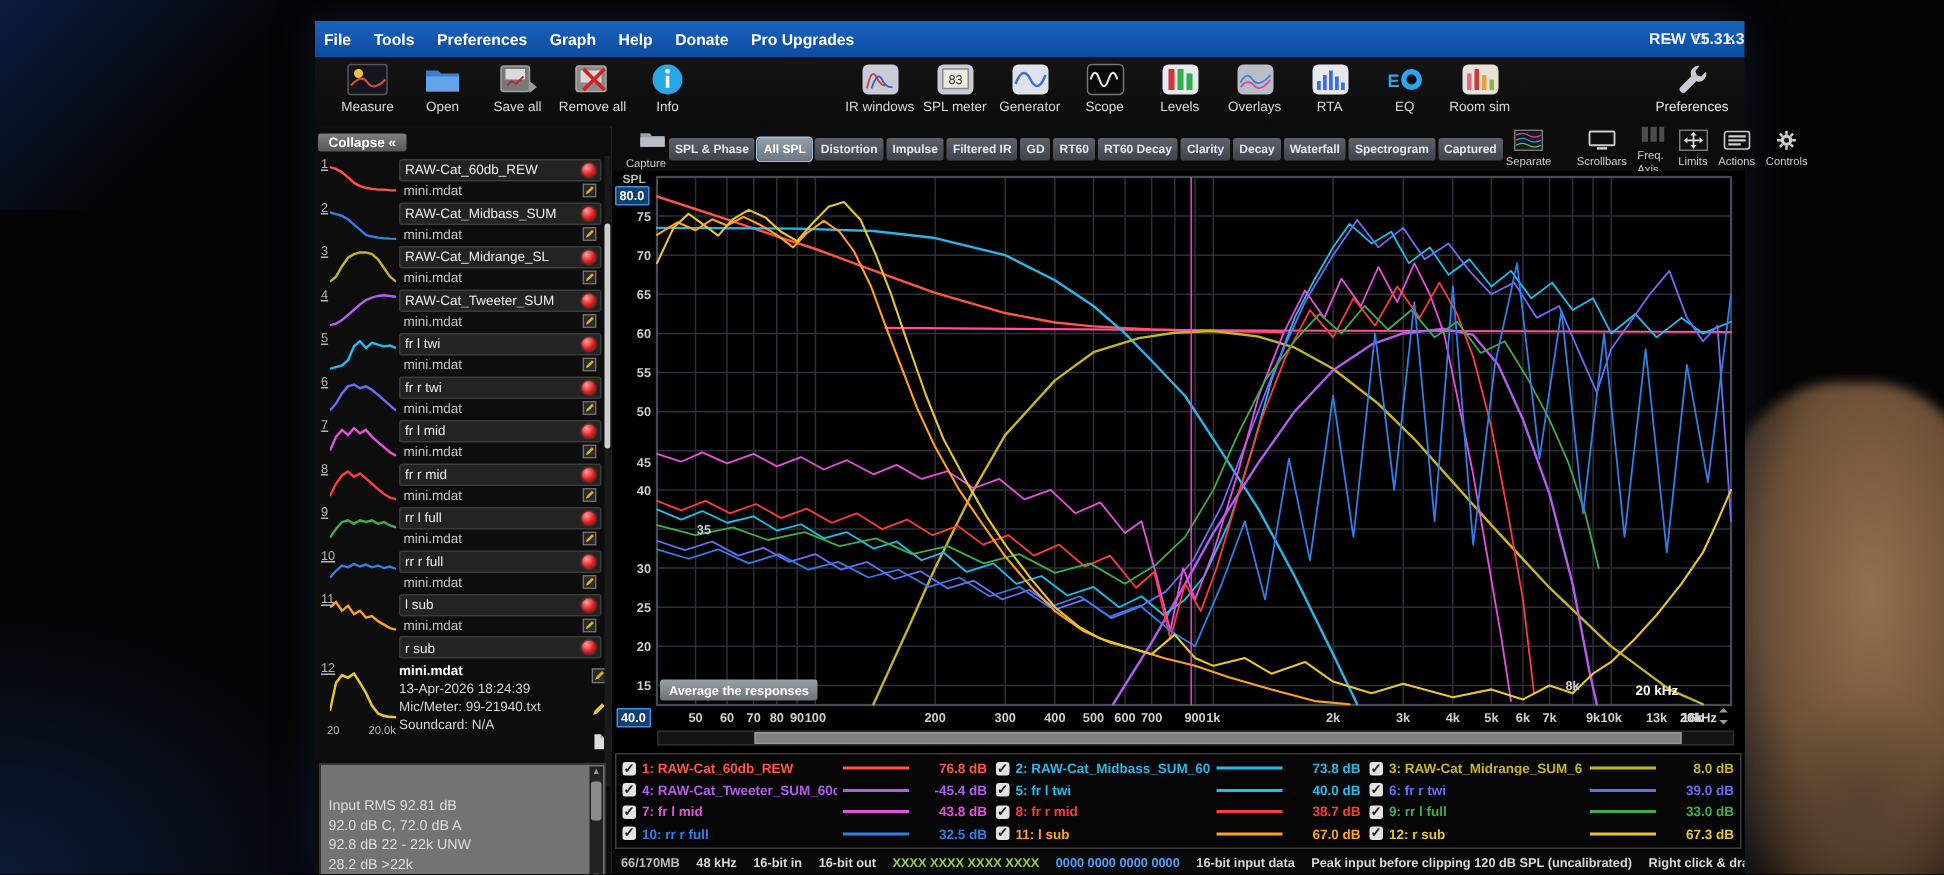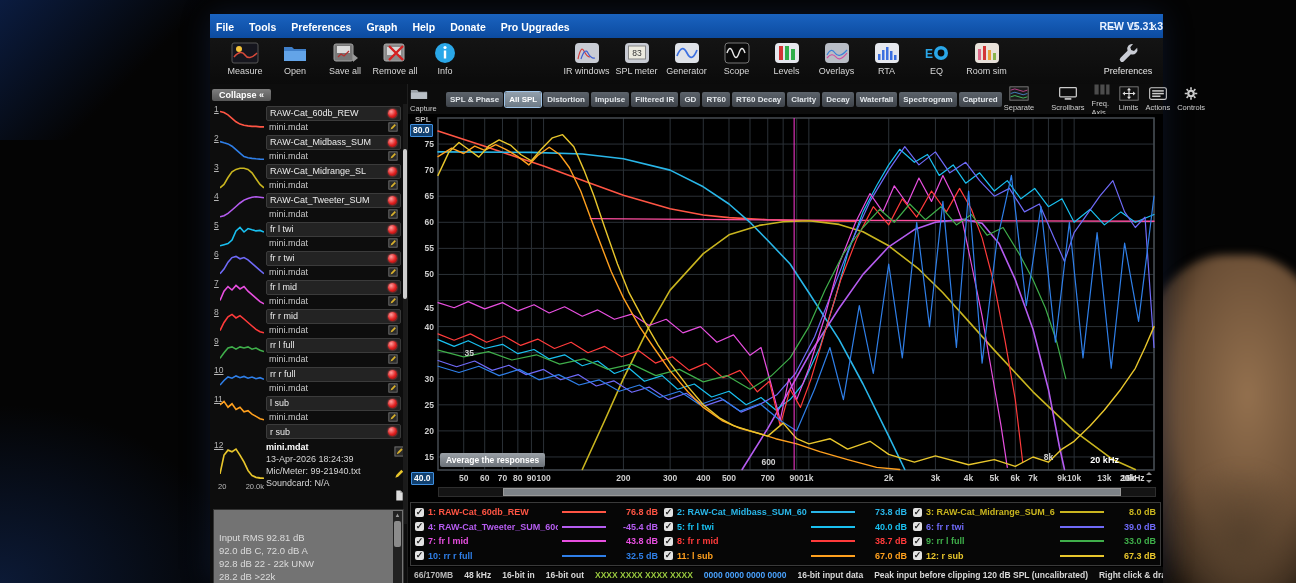--- a/index.html
+++ b/index.html
@@ -71,21 +71,21 @@
   .sb-info-icons svg{width:11px;height:11px;}
   .rms-box{margin:4px 3px 0 3px;border:1px solid #333;background:#737373;padding:21px 14px 3px 5px;
       position:relative;font-size:9.5px;color:#dcdcdc;line-height:13px;height:56px;}
   .rms-scroll{position:absolute;right:1px;top:1px;bottom:1px;width:9px;background:#222;}
   .rms-scroll .thumb{position:absolute;top:10px;left:1px;width:7px;height:26px;background:#8b8b8b;border-radius:2px;}
   .rms-scroll .arr{position:absolute;left:0;width:9px;height:8px;color:#999;font-size:6px;text-align:center;line-height:8px;}
 
   
   .content{flex:1;display:flex;flex-direction:column;min-width:0;background:#000;}
   .tabbar{height:30px;background:#0c0c0c;display:flex;align-items:center;padding:0 2px;gap:2px;flex:none;}
-  .capture{display:flex;flex-direction:column;align-items:flex-start;width:34px;flex:none;}
+  .capture{display:flex;flex-direction:column;align-items:flex-end;width:34px;flex:none;}
   .capture svg{width:18px;height:13px;}
   .capture .lbl{font-size:7.5px;color:#ccc;}
   .tab{background:linear-gradient(#5c636b,#3e434a);color:#e3e7eb;font-size:8px;font-weight:bold;
       padding:3px 4px;border-radius:2px;white-space:nowrap;cursor:default;}
   .tab.active{background:linear-gradient(#93a0ac,#6d7a86);color:#fff;box-shadow:0 0 0 1px #9fc4e8;}
   .gbtns{margin-left:auto;display:flex;gap:7px;align-items:center;padding-right:4px;}
   .gbtn{display:flex;flex-direction:column;align-items:center;font-size:7.5px;color:#cfcfcf;cursor:default;}
   .gbtn svg{width:20px;height:15px;}
   .gbtn.sep{margin-right:10px;}
 
@@ -730,21 +730,21 @@
             <div class="xtick" style="left: 55.7089px; top: 359px;">50</div>
             <div class="xtick" style="left: 76.7146px; top: 359px;">60</div>
             <div class="xtick" style="left: 94.4747px; top: 359px;">70</div>
             <div class="xtick" style="left: 109.859px; top: 359px;">80</div>
             <div class="xtick" style="left: 123.429px; top: 359px;">90</div>
             <div class="xtick" style="left: 135.568px; top: 359px;">100</div>
             <div class="xtick" style="left: 215.427px; top: 359px;">200</div>
             <div class="xtick" style="left: 262.142px; top: 359px;">300</div>
             <div class="xtick" style="left: 295.286px; top: 359px;">400</div>
             <div class="xtick" style="left: 320.995px; top: 359px;">500</div>
-            <div class="xtick" style="left: 342.001px; top: 343px; padding-left: 37px;">600</div>
+            <div class="xtick" style="left: 342.001px; top: 359px;">600</div>
             <div class="xtick" style="left: 359.761px; top: 359px;">700</div>
             <div class="xtick" style="left: 388.716px; top: 359px;">900</div>
             <div class="xtick" style="left: 400.854px; top: 359px;">1k</div>
             <div class="xtick" style="left: 480.714px; top: 359px;">2k</div>
             <div class="xtick" style="left: 527.428px; top: 359px;">3k</div>
             <div class="xtick" style="left: 560.573px; top: 359px;">4k</div>
             <div class="xtick" style="left: 586.282px; top: 359px;">5k</div>
             <div class="xtick" style="left: 607.287px; top: 359px;">6k</div>
             <div class="xtick" style="left: 625.047px; top: 359px;">7k</div>
             <div class="xtick" style="left: 640.432px; top: 338px;">8k</div>

